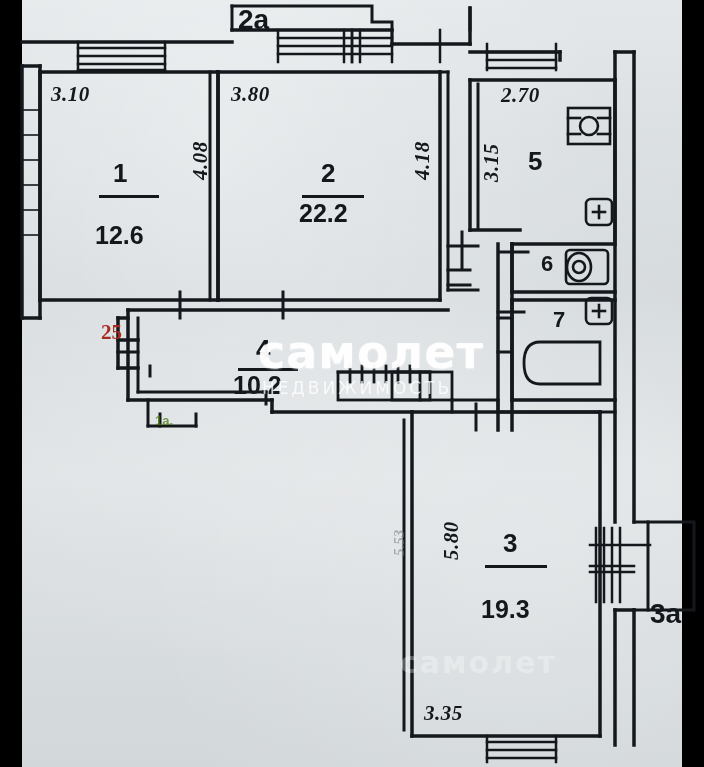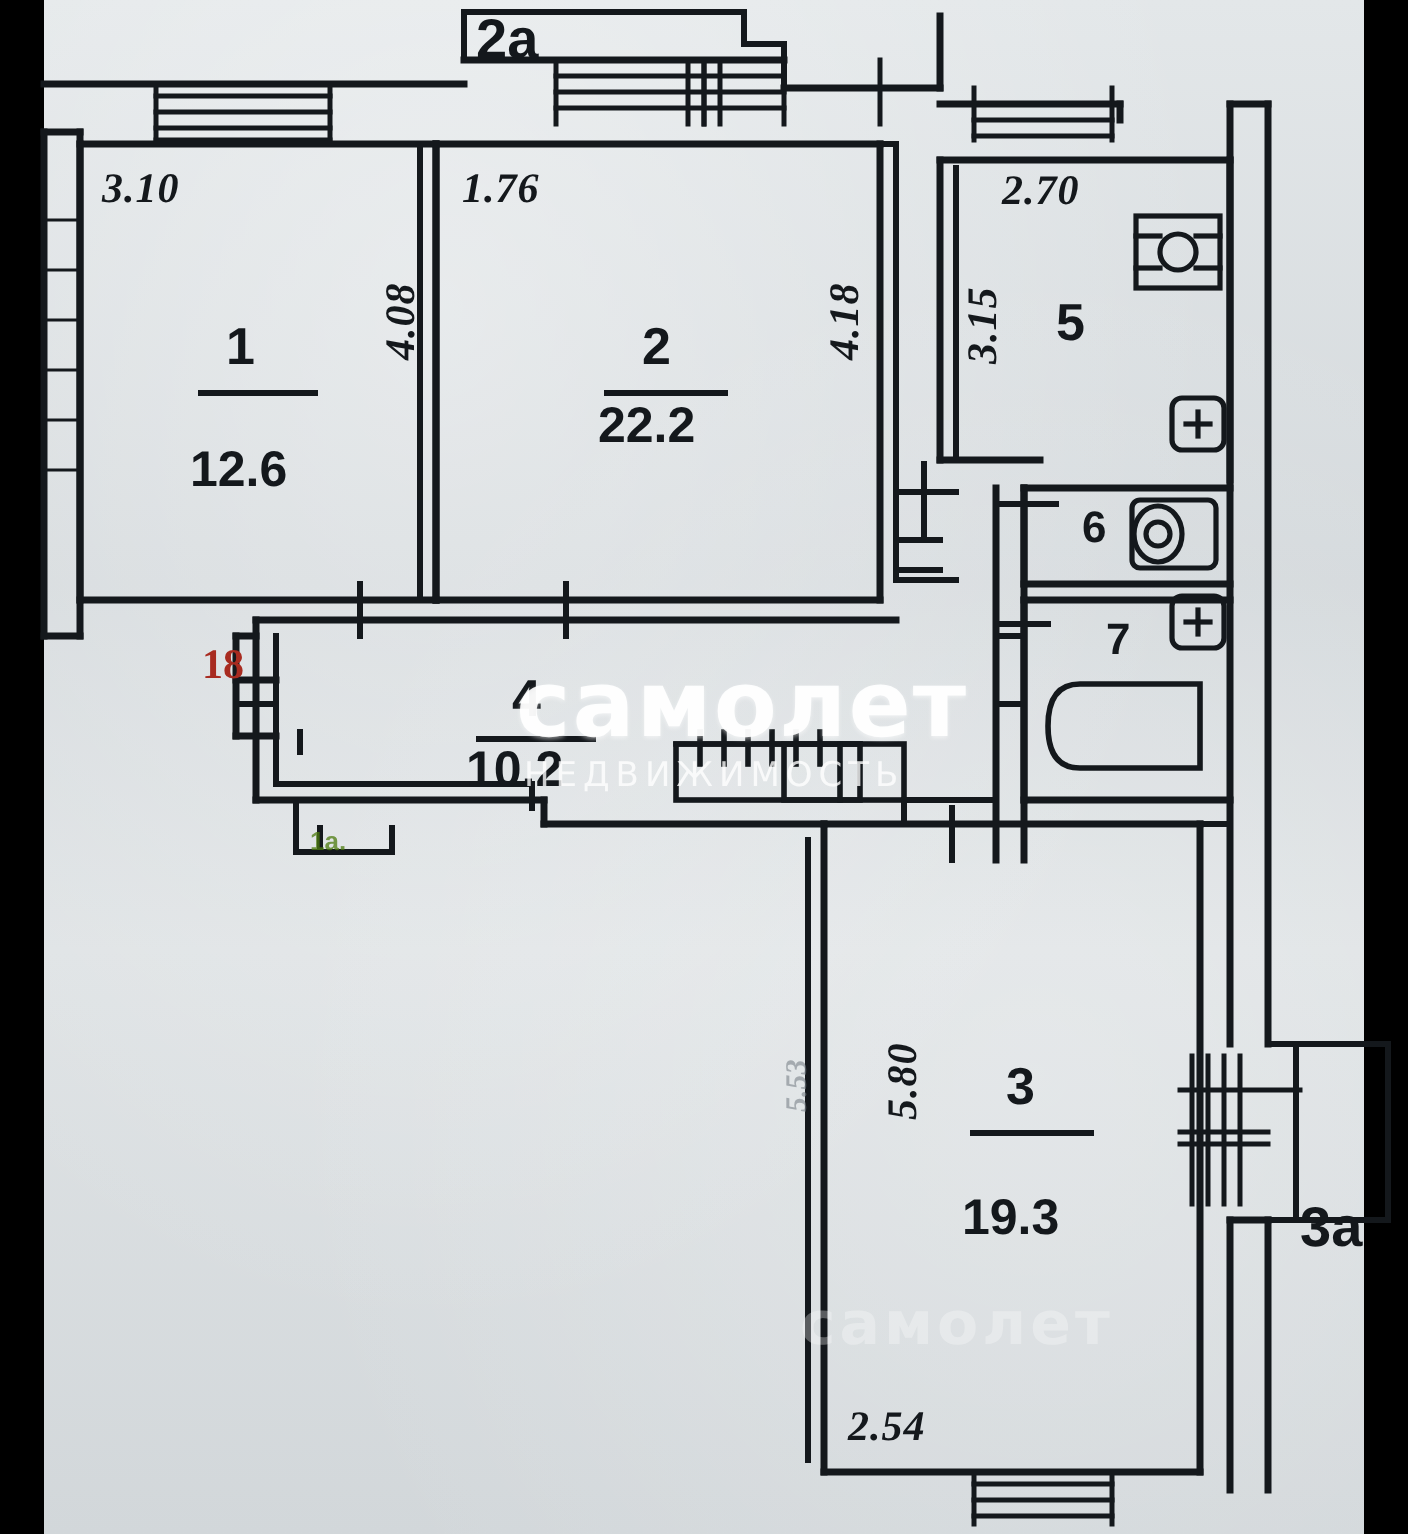--- a/index.html
+++ b/index.html
@@ -369,21 +369,21 @@
   <div class="lbl bal" style="left:238px;top:6px;">2а</div>
 
   <div class="lbl bal" style="left:650px;top:600px;">3а</div>
 
   <div class="lbl dim" style="left:51px;top:84px;">3.10</div>
   <div class="lbl dim dim-v" style="left:190px;top:180px;">4.08</div>
   <div class="lbl roomnum" style="left:113px;top:160px;">1</div>
   <div class="arearule" style="left:99px;top:195px;width:60px;"></div>
   <div class="lbl roomarea" style="left:95px;top:201px;margin-top:22px;">12.6</div>
 
-  <div class="lbl dim" style="left:231px;top:84px;">1.76</div>
+  <div class="lbl dim" style="left:231px;top:84px;">3.80</div>
   <div class="lbl dim dim-v" style="left:412px;top:180px;">4.18</div>
   <div class="lbl roomnum" style="left:321px;top:160px;">2</div>
   <div class="arearule" style="left:302px;top:195px;width:62px;"></div>
   <div class="lbl roomarea" style="left:299px;top:201px;">22.2</div>
 
   <div class="lbl dim" style="left:501px;top:85px;">2.70</div>
   <div class="lbl dim dim-v" style="left:481px;top:182px;">3.15</div>
   <div class="lbl roomnum" style="left:528px;top:148px;">5</div>
 
   <div class="lbl roomtag" style="left:541px;top:253px;">6</div>
@@ -392,23 +392,23 @@
 
   <div class="lbl roomnum" style="left:256px;top:336px;">4</div>
   <div class="arearule" style="left:238px;top:368px;width:60px;"></div>
   <div class="lbl roomarea" style="left:233px;top:373px;">10.2</div>
 
   <div class="lbl dim dim-v" style="left:441px;top:560px;">5.80</div>
   <div class="lbl faint2 dim-v" style="left:392px;top:556px;">5.53</div>
   <div class="lbl roomnum" style="left:503px;top:530px;">3</div>
   <div class="arearule" style="left:485px;top:565px;width:62px;"></div>
   <div class="lbl roomarea" style="left:481px;top:597px;">19.3</div>
-  <div class="lbl dim" style="left:424px;top:703px;">2.54</div>
-
-  <div class="lbl red" style="left:101px;top:322px;">18</div>
+  <div class="lbl dim" style="left:424px;top:703px;">3.35</div>
+
+  <div class="lbl red" style="left:101px;top:322px;">25</div>
 
   <div class="lbl faint" style="left:155px;top:414px;">1а.</div>
 
   <div id="wm">самолет</div>
   <div id="wm2">НЕДВИЖИМОСТЬ</div>
   <div id="wm3">самолет</div>
 
 </div>
 
 </body></html>

